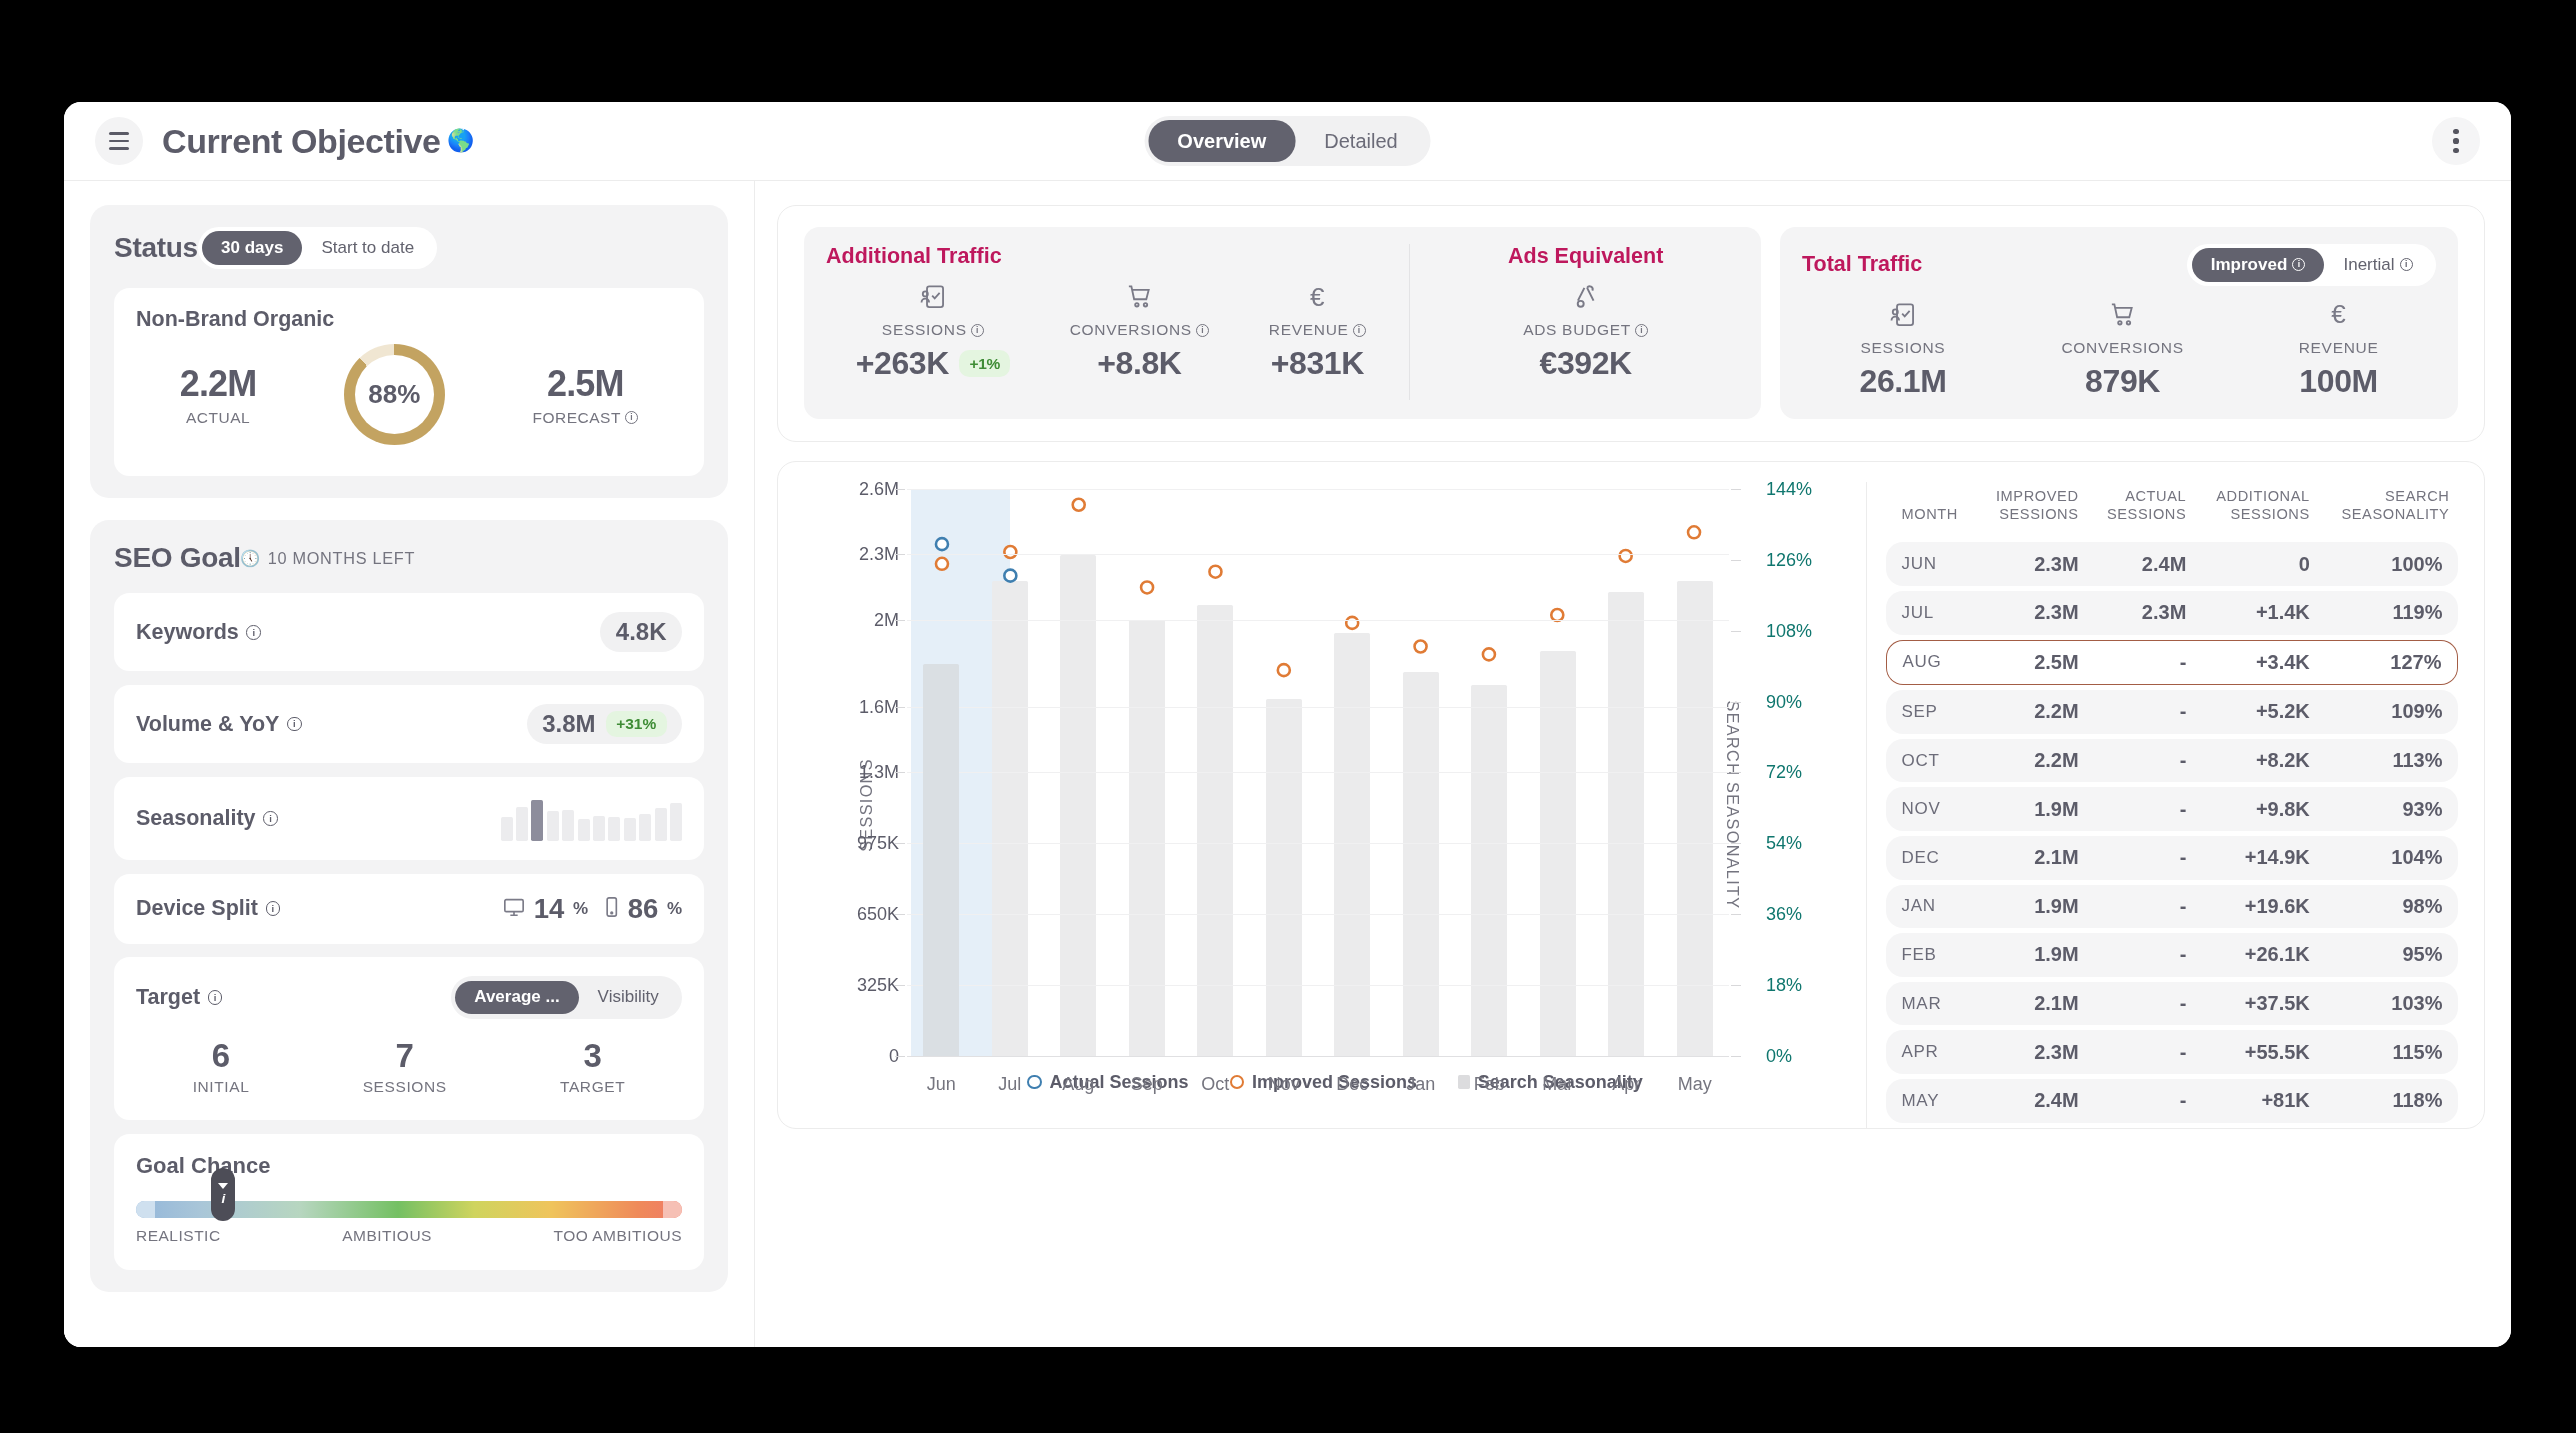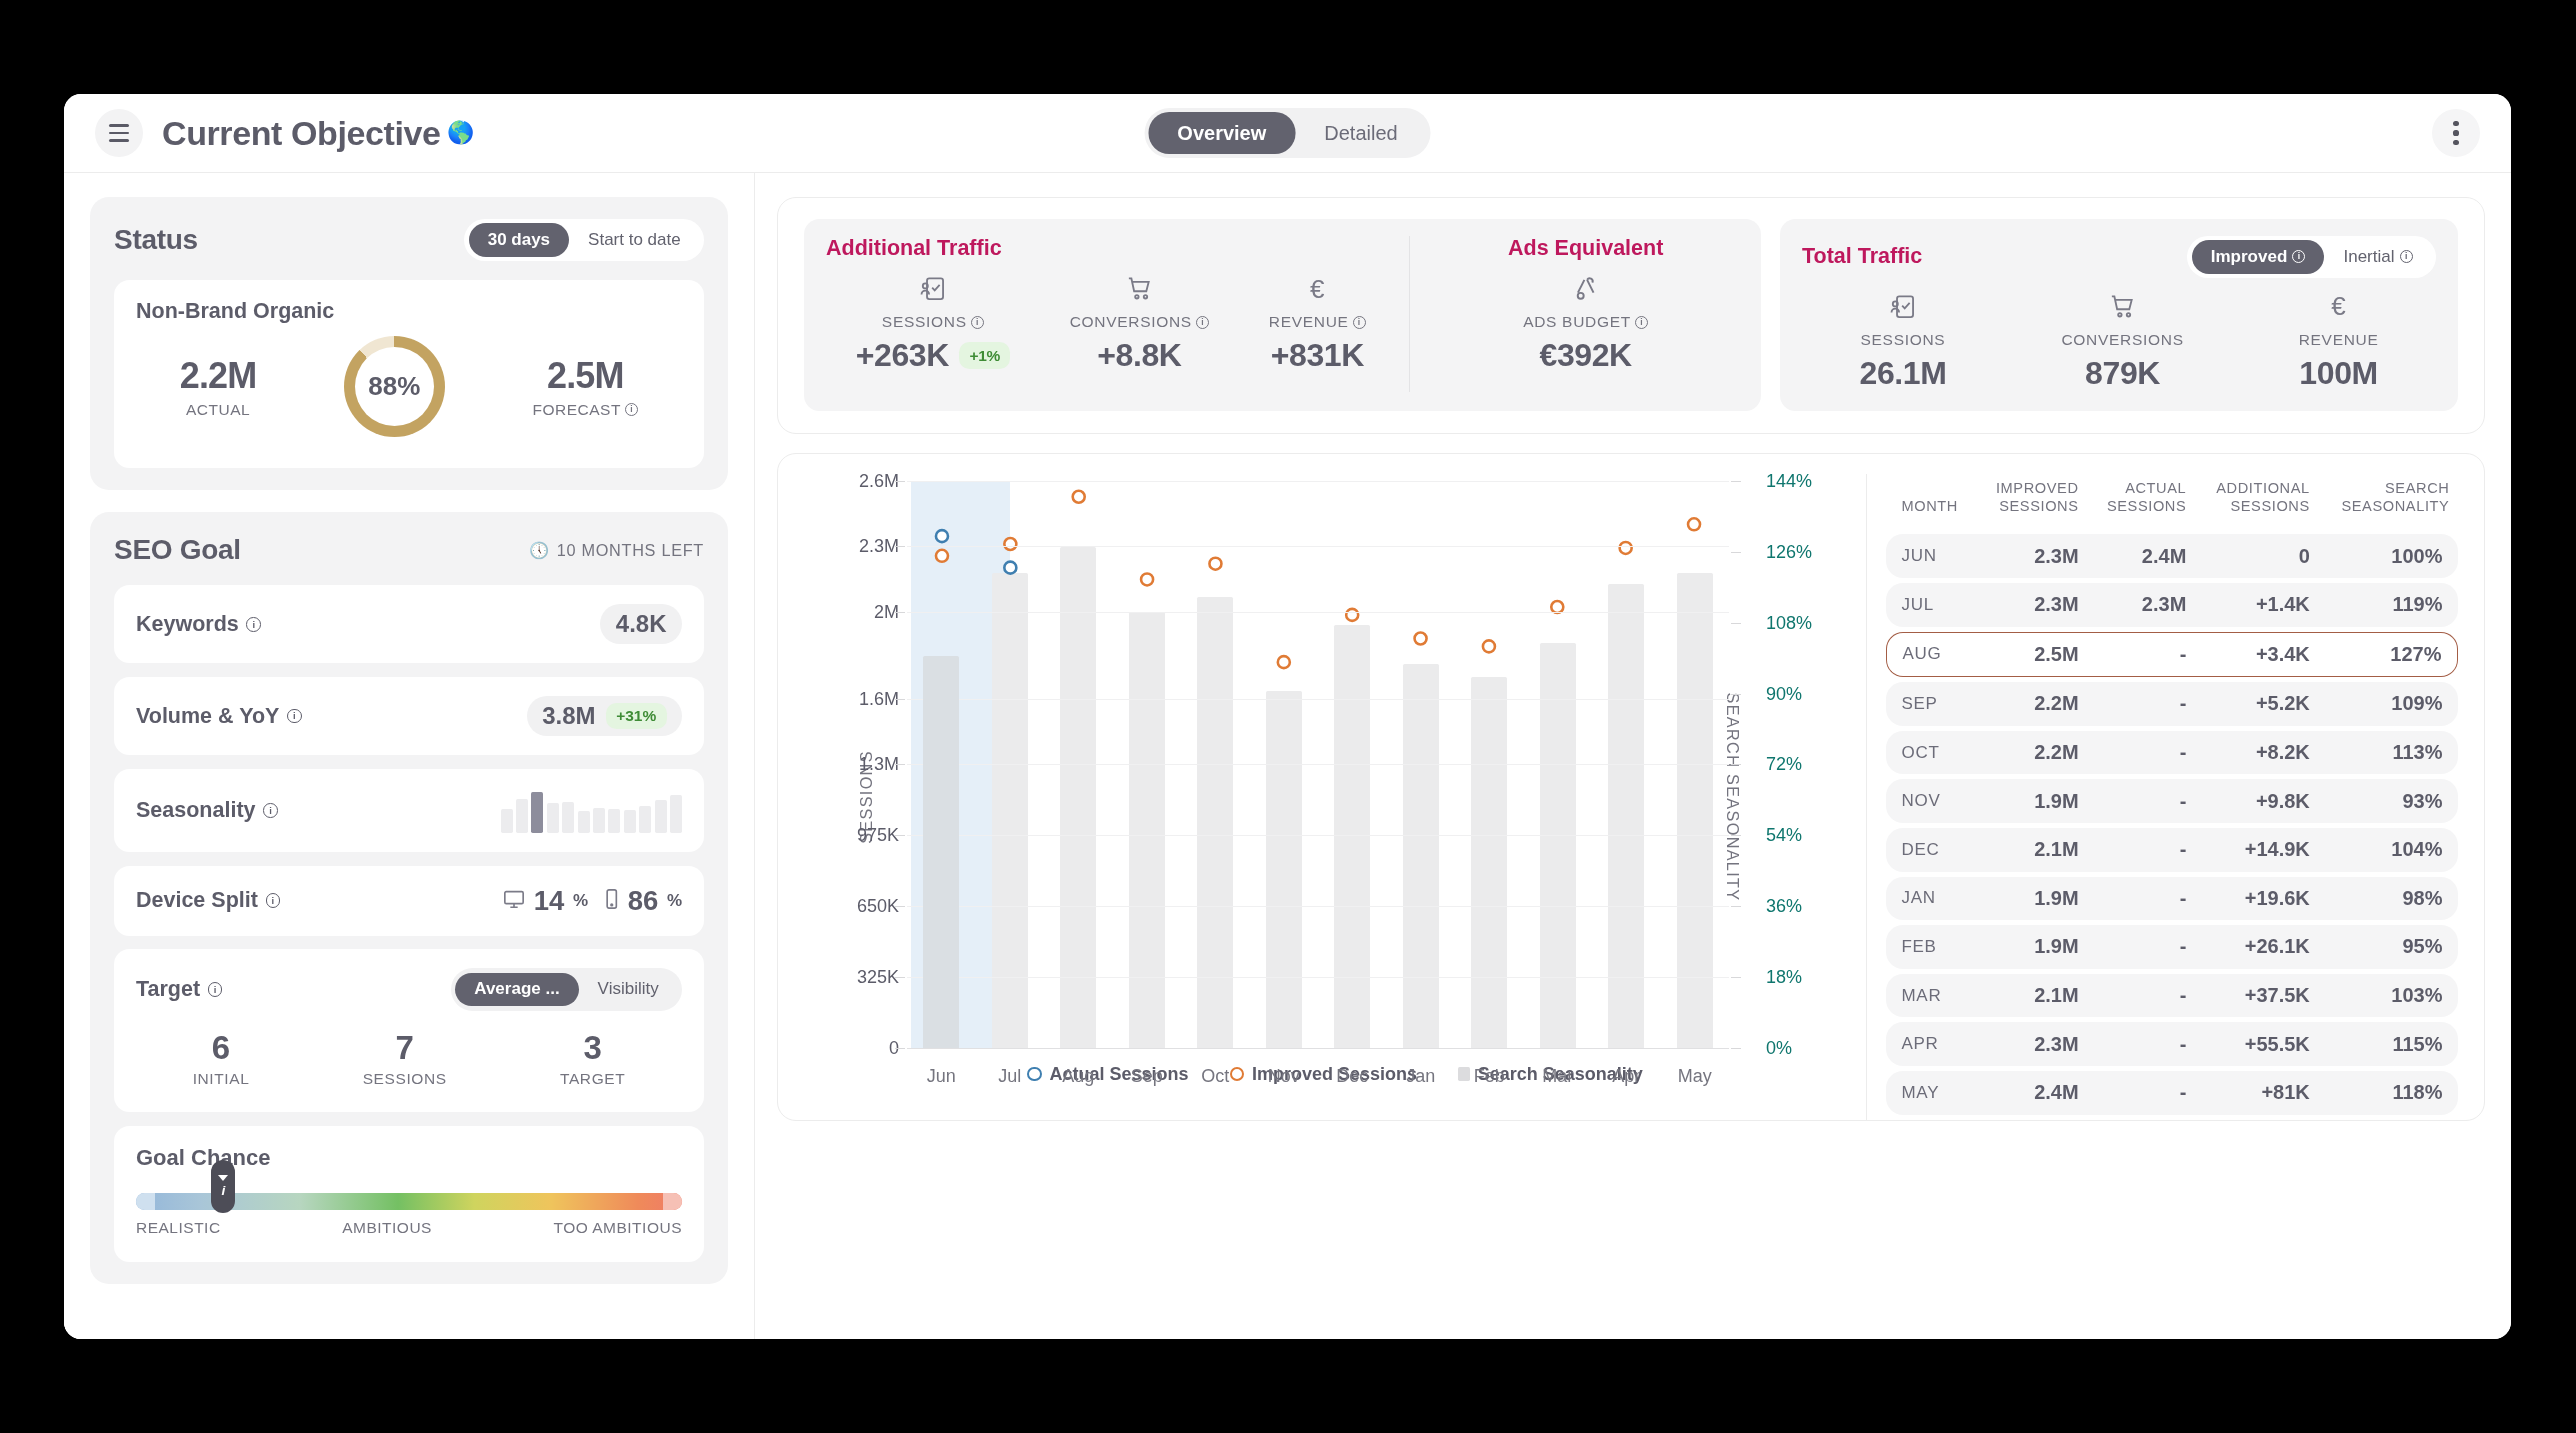--- a/index.html
+++ b/index.html
@@ -4,21 +4,21 @@
 <style>
   * { box-sizing: border-box; margin: 0; padding: 0; }
   html, body {
     width: 2576px; height: 1434px;
     background: #000;
     font-family: "Liberation Sans", sans-serif;
     overflow: hidden;
   }
   .app {
     position: absolute;
-    left: 64px; top: 94px;
+    left: 64px; top: 102px;
     width: 2447px; height: 1245px;
     background: #ffffff;
     border-radius: 17px;
     overflow: hidden;
     display: flex;
     flex-direction: column;
   }
   
   .topbar {
     height: 79px;
@@ -83,21 +83,21 @@
     width: 691px; flex: 0 0 691px;
     padding: 24px 26px 0 26px;
     background: #fff;
     border-right: 1.7px solid #ececec;
     overflow: hidden;
   }
   .right-col { flex: 1; padding: 24px 26px 0 22px; overflow: hidden; }
 
   .panel { background: #f3f3f4; border-radius: 19px; padding: 22px 24px; }
   .panel + .panel { margin-top: 22px; }
-  .panel-head { display:flex; align-items:center; justify-content: space-between; margin-bottom: 19px; gap: 8px; }
+  .panel-head { display:flex; align-items:center; margin-bottom: 19px; }
   .panel-title { font-size: 28px; font-weight: bold; color:#5c5c69; letter-spacing:-0.3px; }
 
   .pill-group { background:#fff; border-radius: 22px; padding: 4.3px; display:flex; }
   .pill {
     padding: 6.9px 19px; border-radius: 19px; font-size: 17px; color:#62626e;
     cursor:pointer; white-space:nowrap; display:flex; align-items:center; gap:5.2px;
   }
   .pill.active { background:#62626e; color:#fff; font-weight:bold; }
 
   .card { background:#fff; border-radius:15.5px; padding: 19px 22px; }

